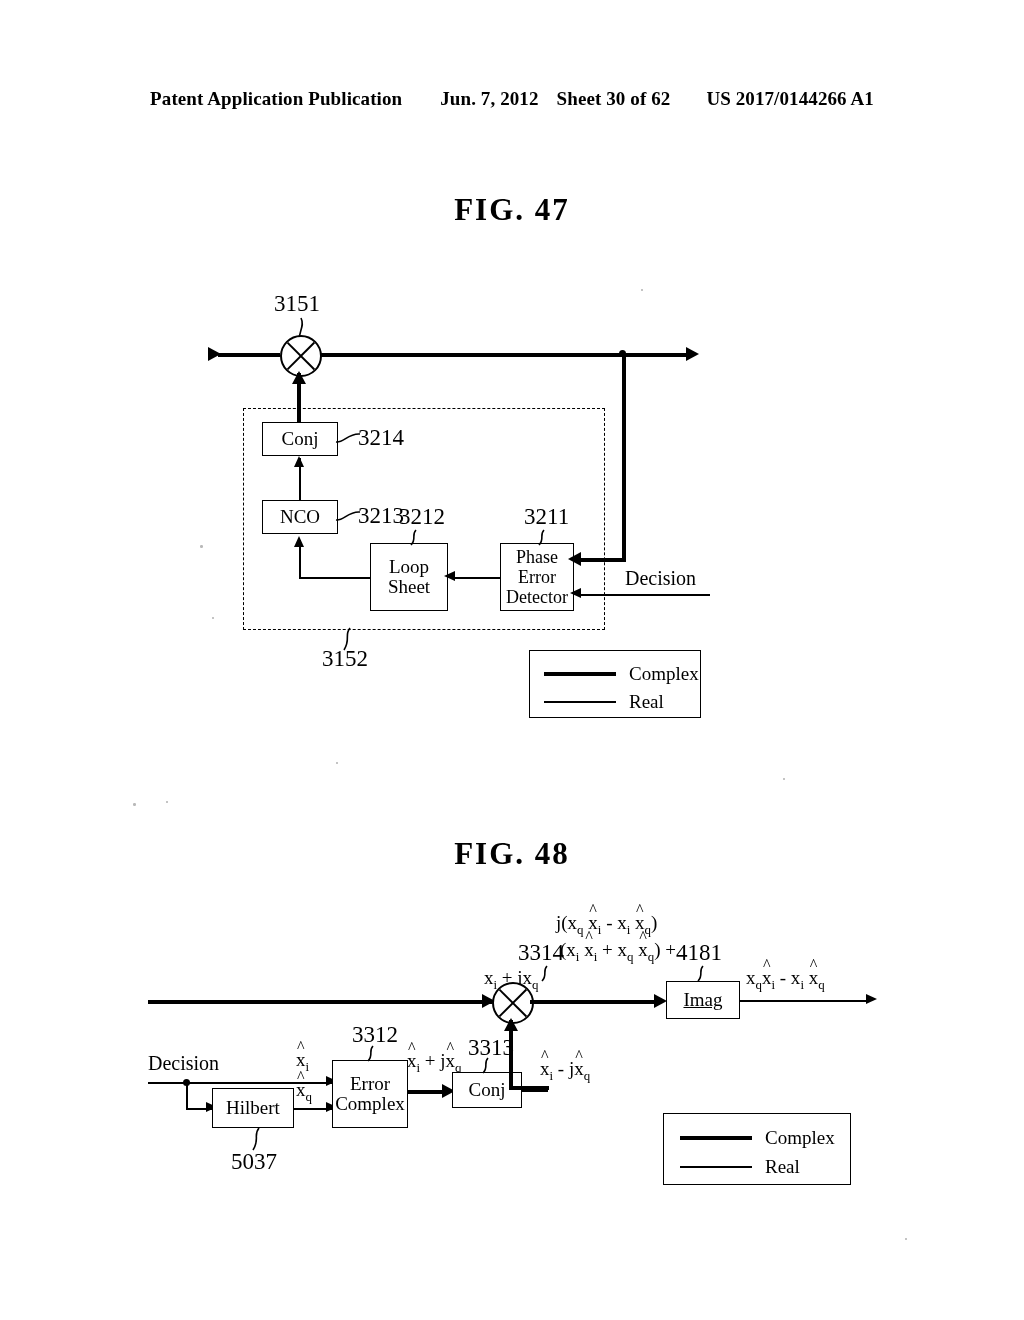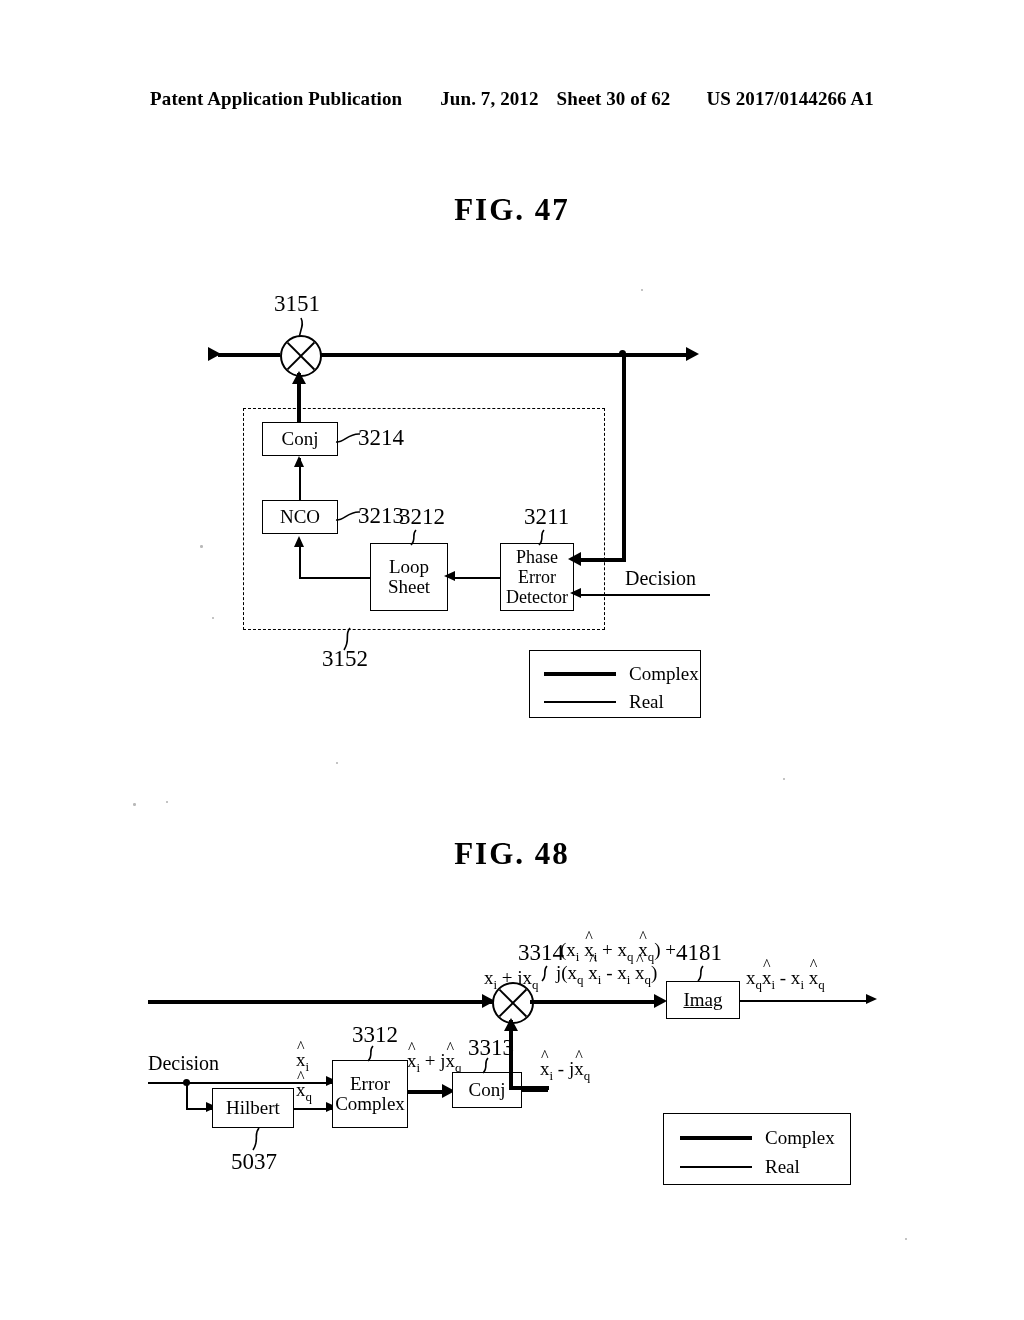--- a/index.html
+++ b/index.html
@@ -240,21 +240,21 @@
   <div class="ref" style="left:676px;top:940px;">4181</div>
   <div class="leader" style="left:694px;top:966px;">
     <svg width="18" height="16">
         <path d="M9,0 C4,5 10,9 4,15" stroke="#000" stroke-width="1.6" fill="none"></path>
       </svg>
   </div>
 
   <div class="math" style="left:560px;top:938px;">
     (x<sub>i</sub> <span class="hat"><span class="c">^</span>x</span><sub>i</sub> + x<sub>q</sub> <span class="hat"><span class="c">^</span>x</span><sub>q</sub>) +
   </div>
-  <div class="math" style="left:556px;top:961px;font-family:Liberation Serif, serif;">
+  <div class="math" style="left:556px;top:911px;font-family:Liberation Serif, serif;">
     j(x<sub>q</sub> <span class="hat"><span class="c">^</span>x</span><sub>i</sub> - x<sub>i</sub> <span class="hat"><span class="c">^</span>x</span><sub>q</sub>)
   </div>
 
   <div class="math" style="left:448px;top:966px;margin-left:36px;">
     x<sub>i</sub> + jx<sub>q</sub>
   </div>
 
   <div class="h thick" style="left:148px;top:1000px;width:344px;"></div>
   <div class="ar rb" style="left:482px;top:994px;"></div>
 

